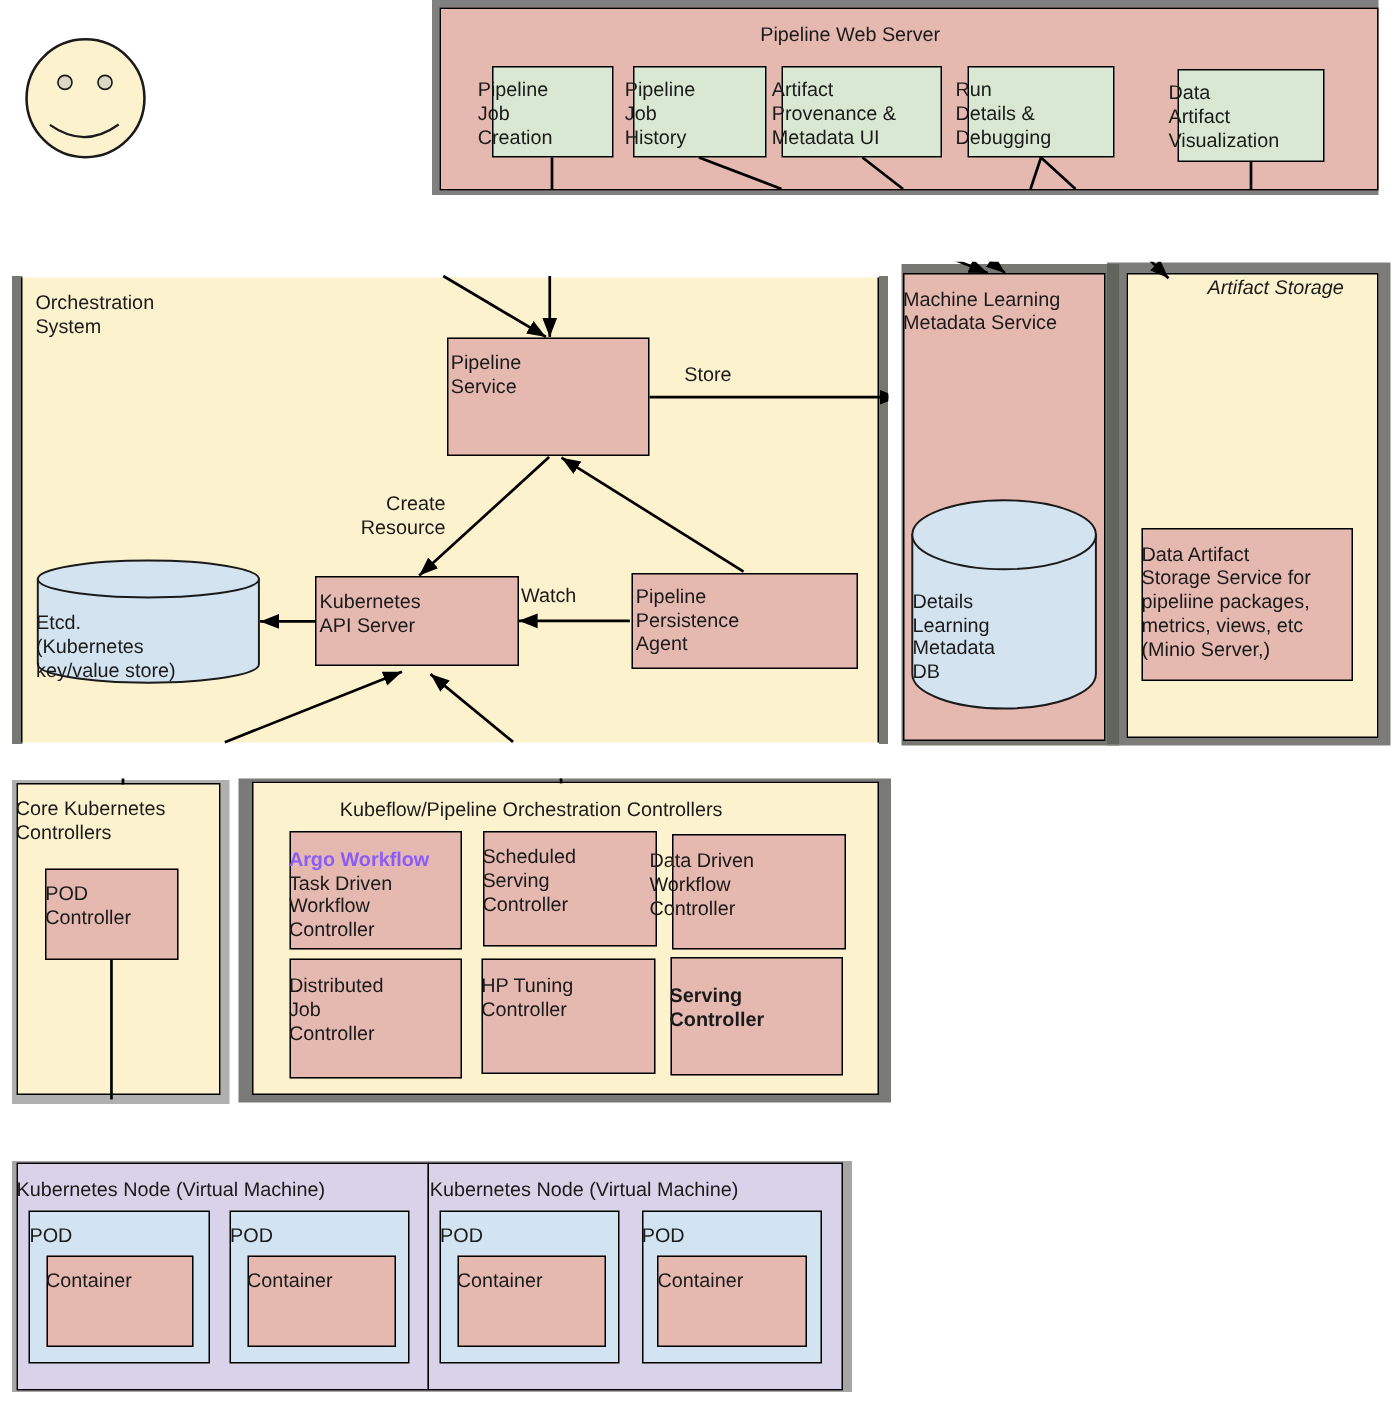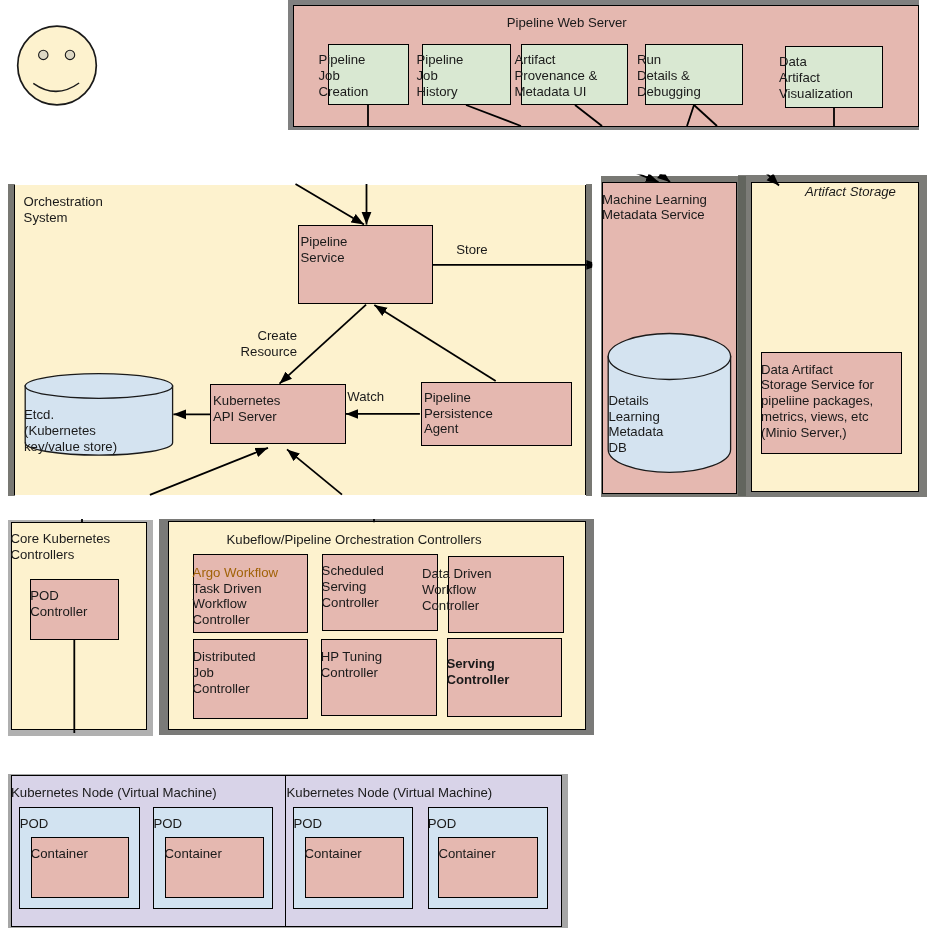--- a/index.html
+++ b/index.html
@@ -170,27 +170,27 @@
   <div class="txt" style="left:761.0px;top:361.5px;width:141px;">Data Artifact
 Storage Service for
 pipeliine packages,
 metrics, views, etc
 (Minio Server,)</div>
   <div class="txt" style="left:10.5px;top:531.1px;width:136px;">Core Kubernetes
 Controllers</div>
   <div class="txt" style="left:30.2px;top:587.9px;width:89px;">POD
 Controller</div>
   <div class="txt" style="left:226.5px;top:531.6px;width:300px;">Kubeflow/Pipeline Orchestration Controllers</div>
-  <div class="txt" style="left:192.6px;top:564.6px;width:115.8px;"><div style="color:#a16207;font-weight:normal;">Argo Workflow</div><div>Task Driven
+  <div class="txt" style="left:192.6px;top:564.6px;width:115.8px;"><div style="color:#8b5cf6;font-weight:bold;">Argo Workflow</div><div>Task Driven
 Workflow
 Controller</div></div>
   <div class="txt" style="left:321.6px;top:563.1px;width:116px;">Scheduled
 Serving
 Controller</div>
-  <div class="txt" style="left:422px;top:565.8px;width:116px;">Data Driven
+  <div class="txt" style="left:433px;top:565.8px;width:116px;">Data Driven
 Workflow
 Controller</div>
   <div class="txt" style="left:192.6px;top:649.1px;width:116px;">Distributed
 Job
 Controller</div>
   <div class="txt" style="left:320.8px;top:649.3px;width:116px;">HP Tuning
 Controller</div>
   <div class="txt" style="left:446.4px;top:656px;width:116px;font-weight:bold;">Serving
 Controller</div>
   <div class="txt" style="left:11.0px;top:785.0px;width:274px;">Kubernetes Node (Virtual Machine)</div>

